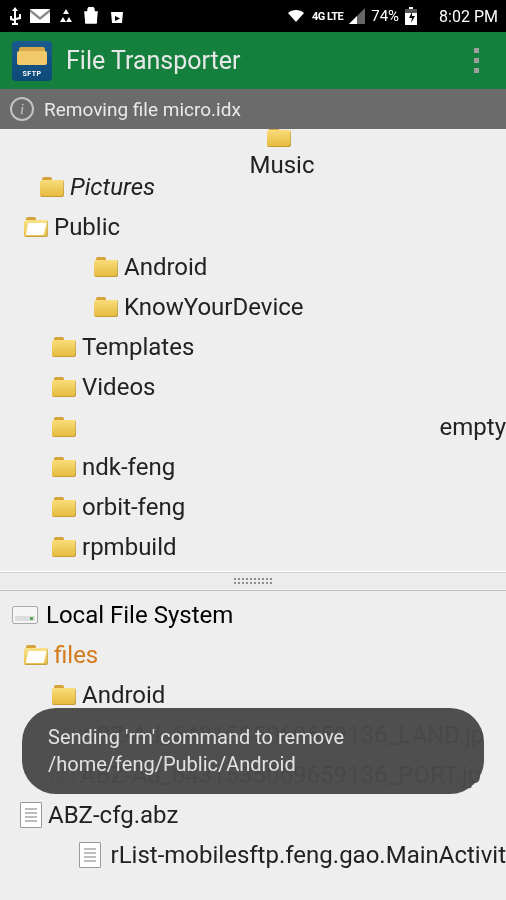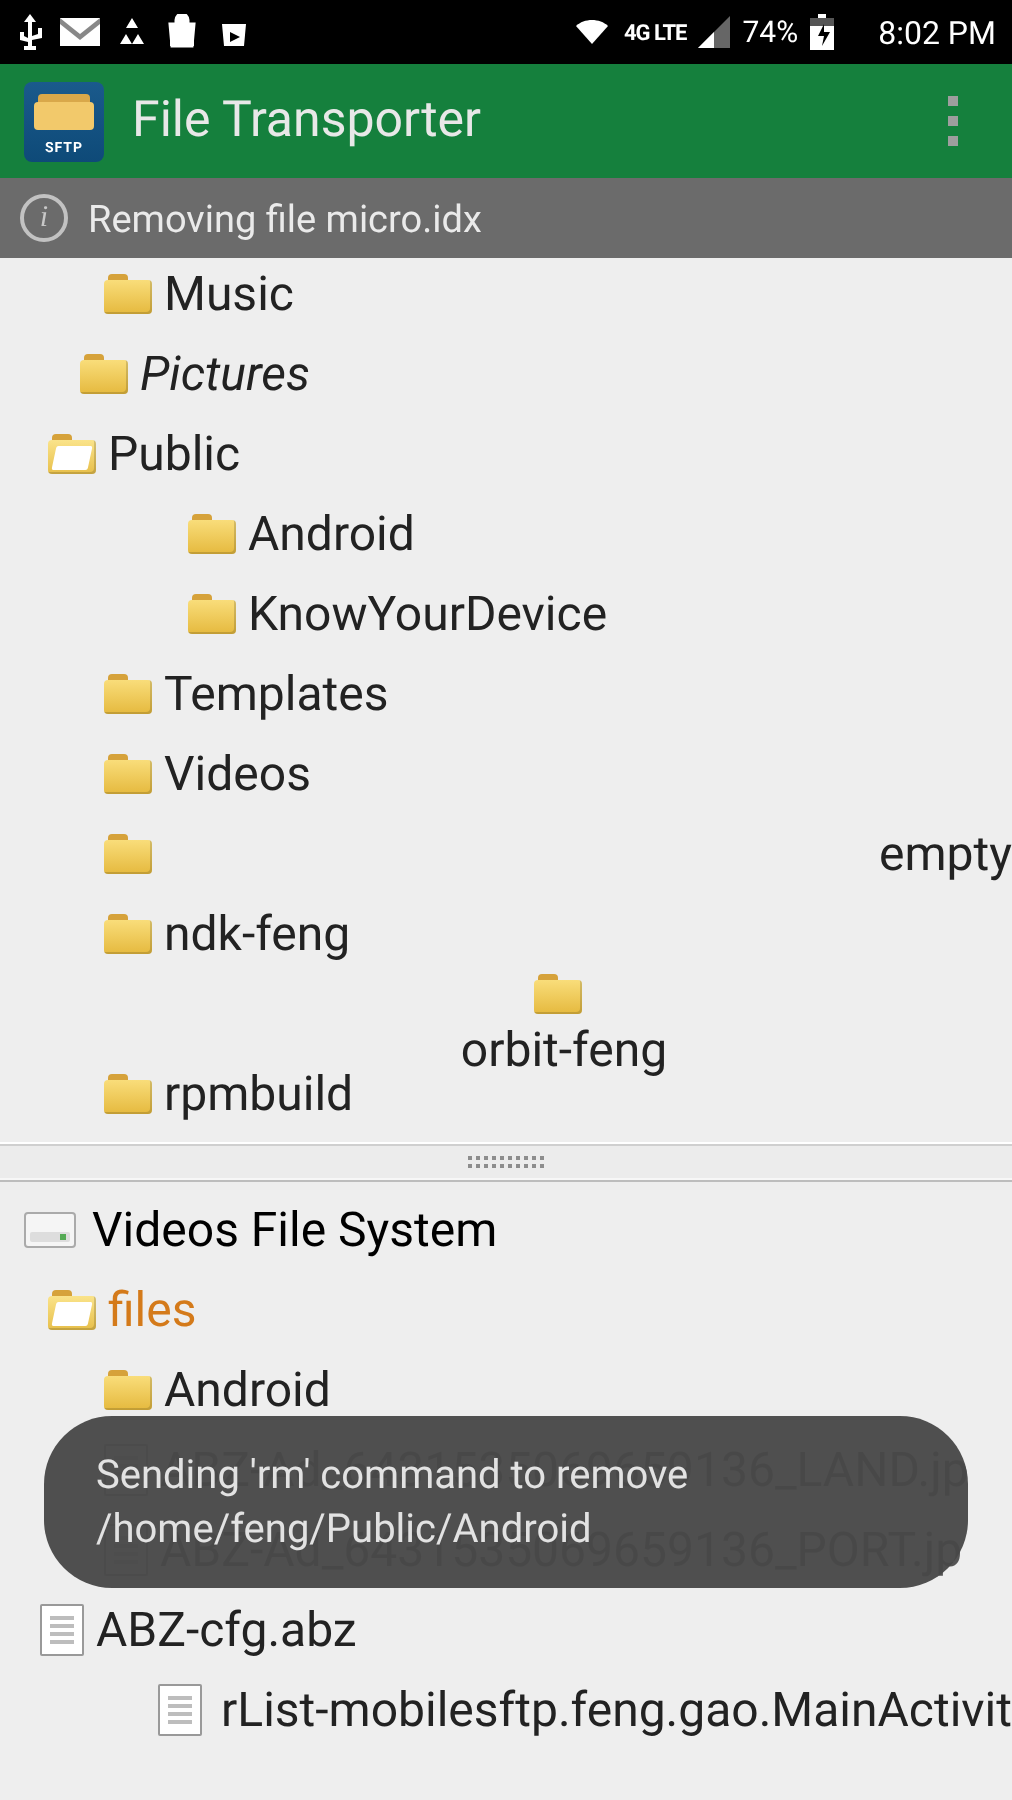--- a/index.html
+++ b/index.html
@@ -121,21 +121,21 @@
 </div>
 
 <div class="info-bar">
   <span class="info-icon">i</span>
   <span>Removing file micro.idx</span>
 </div>
 
 <div class="panes clip">
   <div class="pane top clip">
     <ul class="tree" id="remote-tree" style="margin-top:-2px">
-        <li class="row" style="padding-left: 52px;">
+        <li class="row" style="padding-left: 52px; flex-direction: column;">
           <span class="folder"></span>
           <span class="name">Music</span>
         </li>
         <li class="row" style="padding-left: 40px; font-style: italic;">
           <span class="folder"></span>
           <span class="name">Pictures</span>
         </li>
         <li class="row" style="padding-left: 24px;">
           <span class="folder open">
             <span class="leaf"></span>
@@ -159,21 +159,21 @@
           <span class="name">Videos</span>
         </li>
         <li class="row" style="padding-left: 52px; justify-content: space-between;">
           <span class="folder"></span>
           <span class="name">empty</span>
         </li>
         <li class="row" style="padding-left: 52px;">
           <span class="folder"></span>
           <span class="name">ndk-feng</span>
         </li>
-        <li class="row" style="padding-left: 52px; flex-direction: column;">
+        <li class="row" style="padding-left: 52px;">
           <span class="folder"></span>
           <span class="name">orbit-feng</span>
         </li>
         <li class="row" style="padding-left: 52px;">
           <span class="folder"></span>
           <span class="name">rpmbuild</span>
         </li>
       </ul>
   </div>
 
@@ -198,21 +198,21 @@
         <span></span>
         <span></span>
         <span></span>
         <span></span>
       </div>
   </div>
 
   <div class="pane bottom clip">
     <div class="local-header">
       <span class="drive"></span>
-      <span>Videos File System</span>
+      <span>Local File System</span>
     </div>
     <ul class="tree" id="local-tree">
         <li class="row sel" style="padding-left: 24px;">
           <span class="folder open">
             <span class="leaf"></span>
           </span>
           <span class="name">files</span>
         </li>
         <li class="row" style="padding-left: 52px;">
           <span class="folder"></span>

